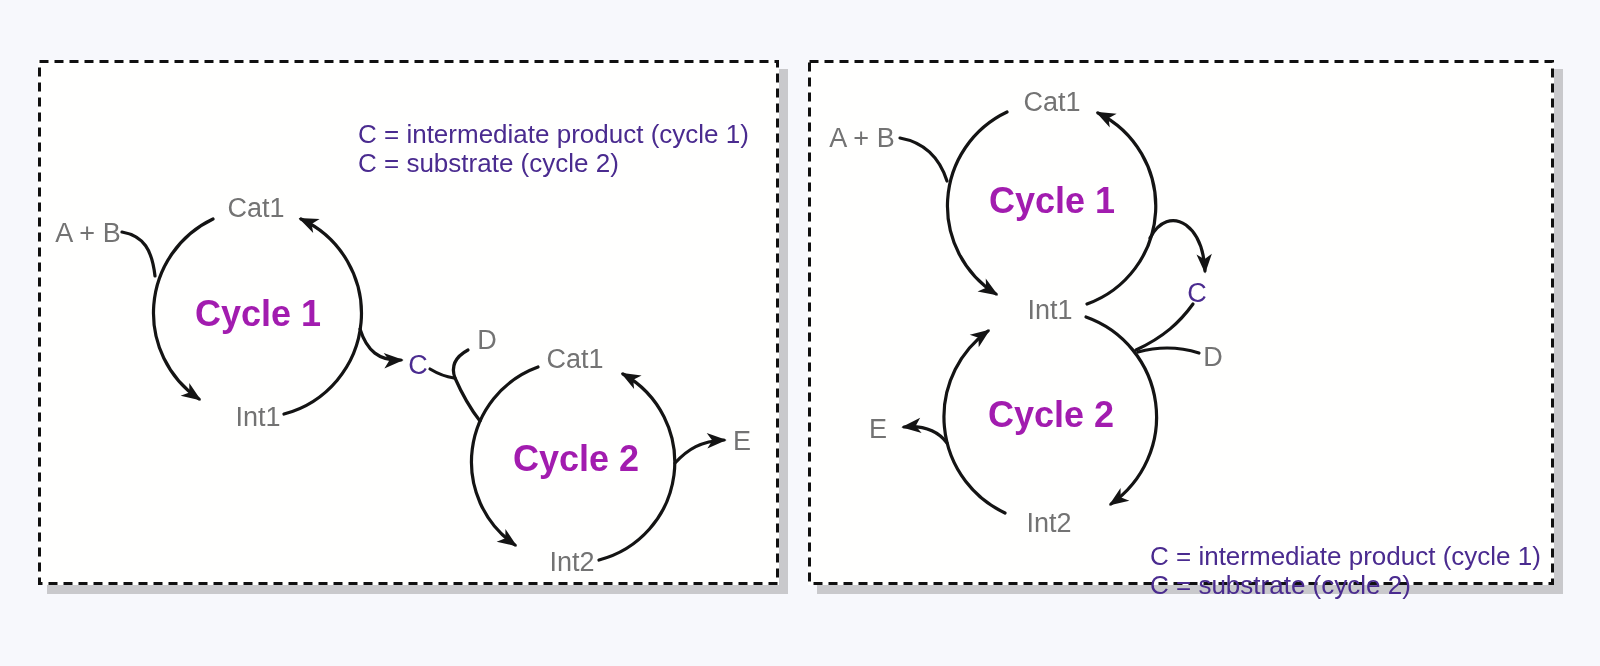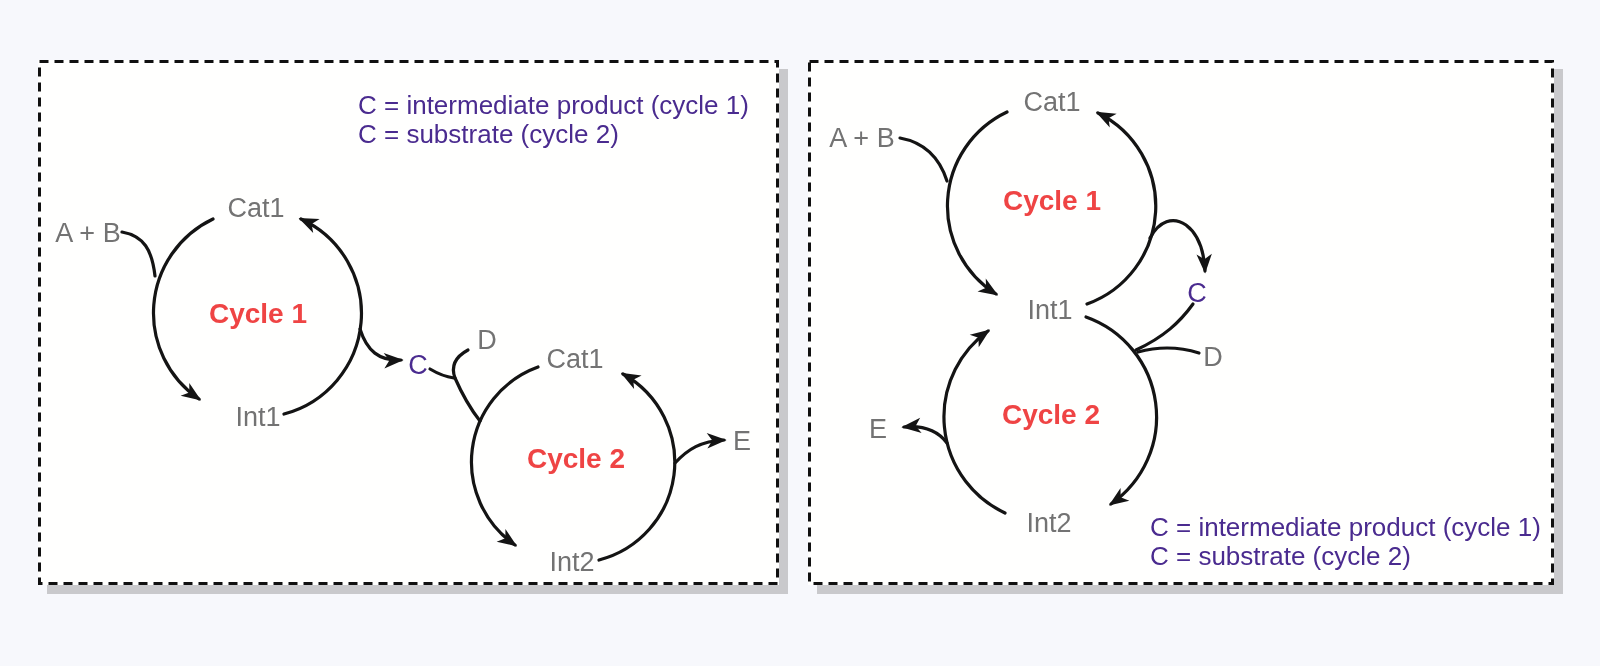--- a/index.html
+++ b/index.html
@@ -21,29 +21,30 @@
     position:absolute;
     transform:translate(-50%,-50%);
     font-size:27px;
     color:#737373;
     white-space:nowrap;
     line-height:1;
   }
   .purple{color:#4a2b8f;}
   .cycle-title{
     font-weight:bold;
-    font-size:28px;
-    color:#ef4444;
+    font-size:36px;
+    color:#a21caf;
   }
   .legend{
     position:absolute;
     font-size:26px;
     color:#4a2b8f;
     line-height:29px;
     white-space:nowrap;
+    margin-top:29px;
   }
   .arc{fill:none;stroke:#141414;stroke-width:3.2;stroke-linecap:round;}
   .border-rect{fill:none;stroke:#101010;stroke-width:3;}
 </style>
 </head>
 <body>
 
 <div class="page">
 
   <section class="panel" style="left:38px;top:60px;width:741px;height:525px;">

